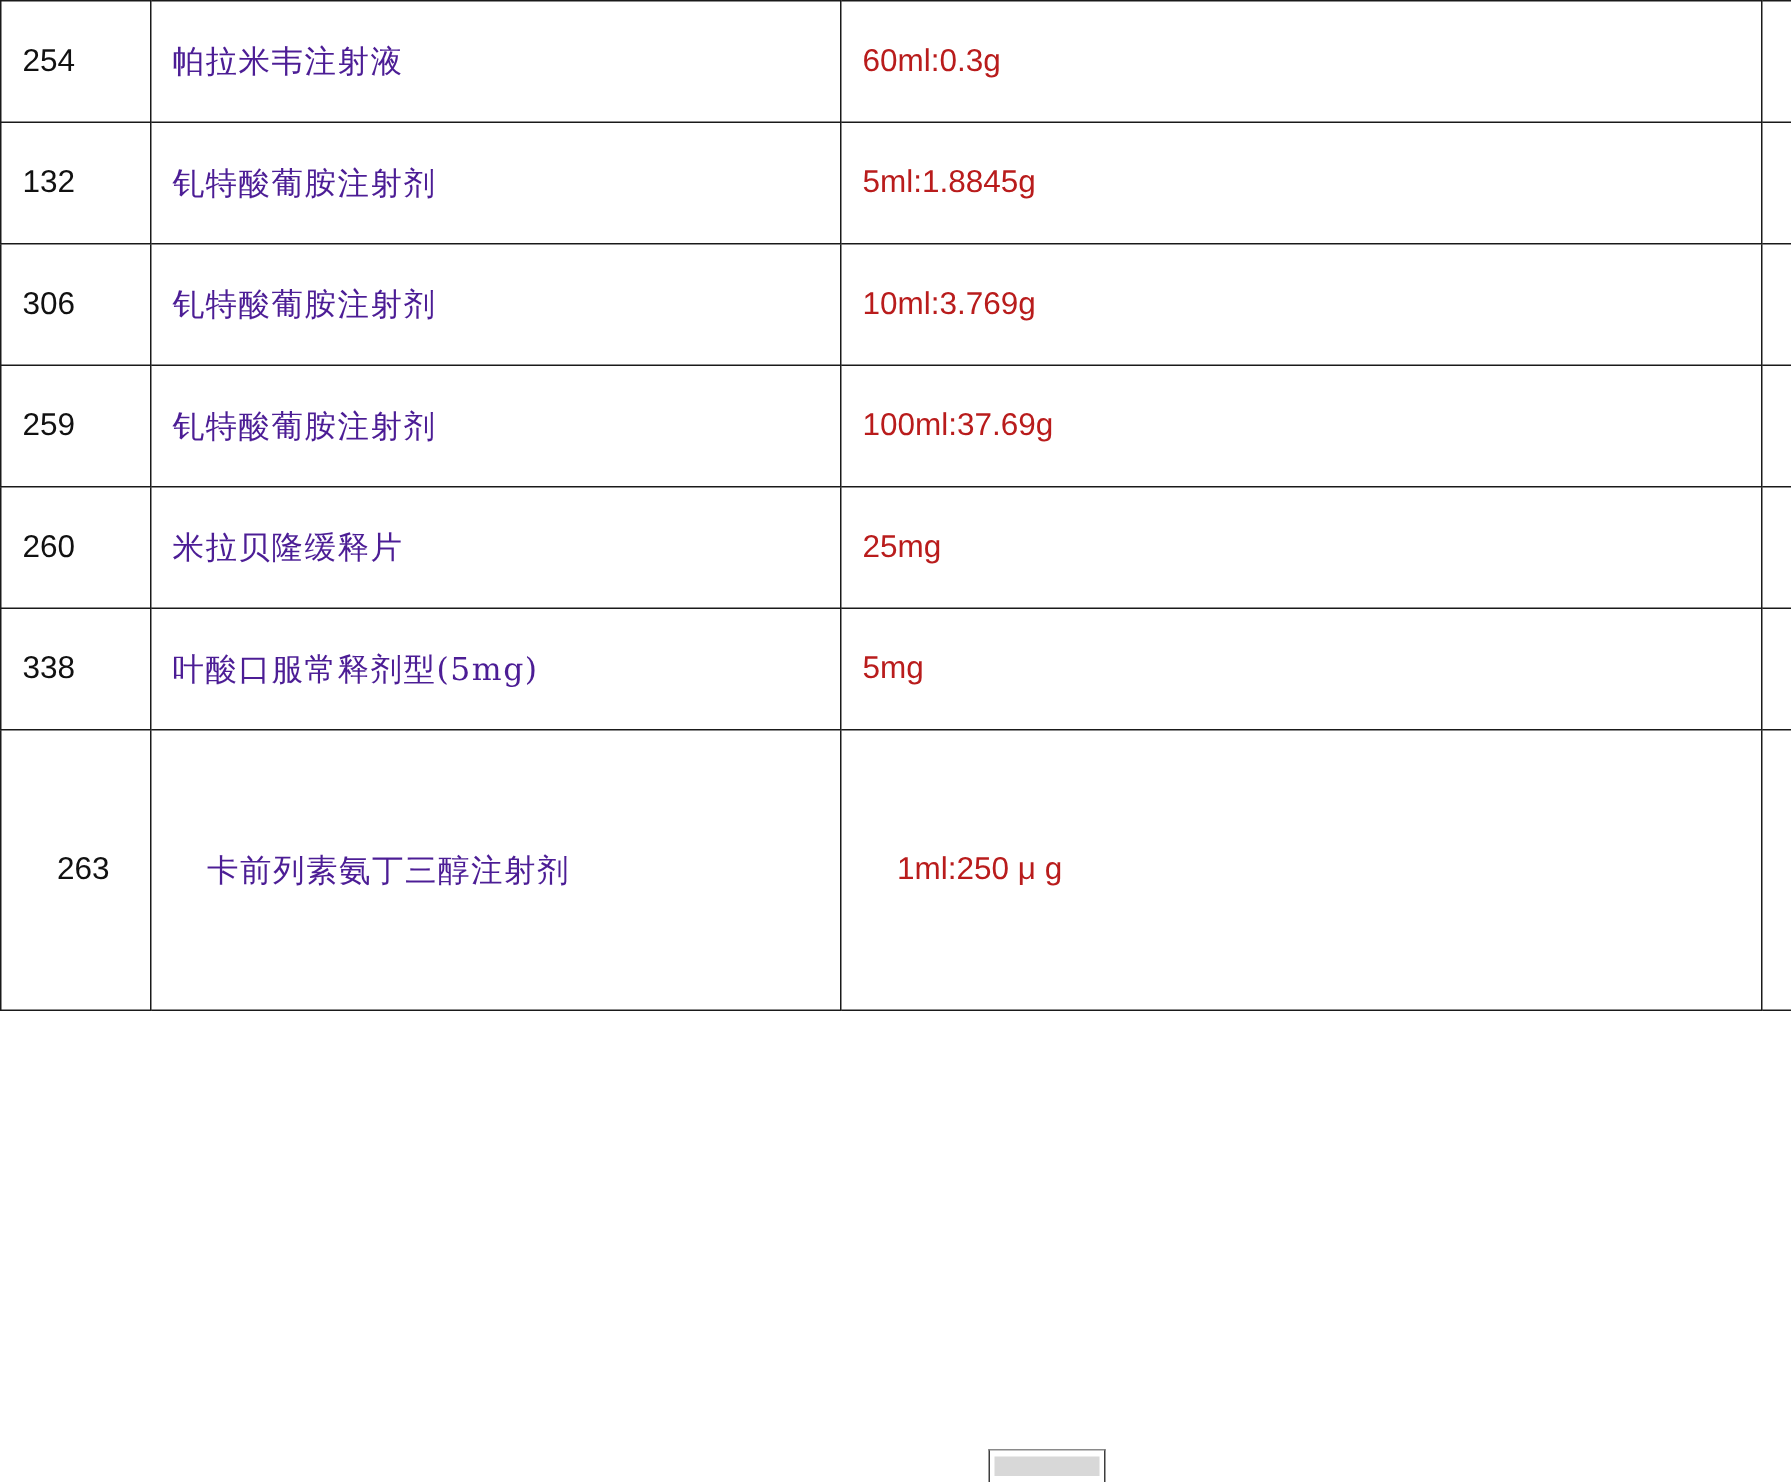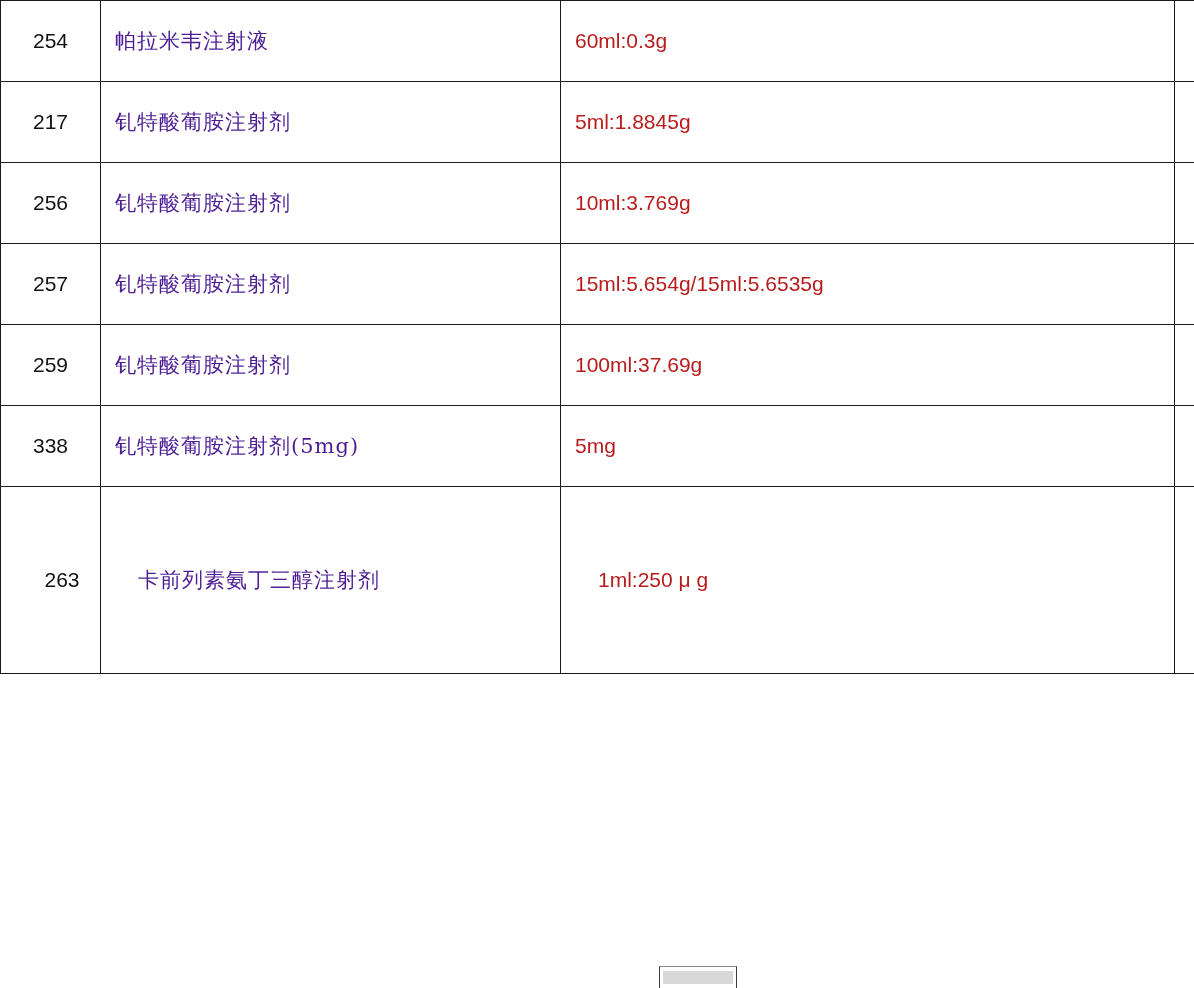--- a/index.html
+++ b/index.html
@@ -34,21 +34,20 @@
     font-size: 21px;
     line-height: 1.35;
   }
   
   col.c-index { width: 100px; }
   col.c-name  { width: 460px; }
   col.c-spec  { width: 614px; }
   col.c-tail  { width: 20px; }
 
   td.idx {
-    text-align: center;
     font-family: "Liberation Sans", sans-serif;
     font-size: 21px;
     color: #111;
   }
   td.name {
     font-family: "DejaVu Serif", "Liberation Serif", serif;
     font-size: 21px;
     letter-spacing: 1px;
     color: #4c1d95;
     padding-left: 22px;
@@ -103,46 +102,46 @@
       <col class="c-tail">
     </colgroup>
     <tbody>
       <tr class="r-normal">
         <td class="idx">254</td>
         <td class="name">帕拉米韦注射液</td>
         <td class="spec">60ml:0.3g</td>
         <td class="tail"></td>
       </tr>
       <tr class="r-normal">
-        <td class="idx">217</td>
+        <td class="idx">132</td>
         <td class="name">钆特酸葡胺注射剂</td>
         <td class="spec">5ml:1.8845g</td>
         <td class="tail"></td>
       </tr>
       <tr class="r-normal">
-        <td class="idx">256</td>
+        <td class="idx">306</td>
         <td class="name">钆特酸葡胺注射剂</td>
         <td class="spec">10ml:3.769g</td>
-        <td class="tail"></td>
-      </tr>
-      <tr class="r-normal">
-        <td class="idx">257</td>
-        <td class="name">钆特酸葡胺注射剂</td>
-        <td class="spec">15ml:5.654g/15ml:5.6535g</td>
         <td class="tail"></td>
       </tr>
       <tr class="r-normal">
         <td class="idx">259</td>
         <td class="name">钆特酸葡胺注射剂</td>
         <td class="spec">100ml:37.69g</td>
         <td class="tail"></td>
       </tr>
       <tr class="r-normal">
+        <td class="idx">260</td>
+        <td class="name">米拉贝隆缓释片</td>
+        <td class="spec">25mg</td>
+        <td class="tail"></td>
+      </tr>
+      <tr class="r-normal">
         <td class="idx">338</td>
-        <td class="name">钆特酸葡胺注射剂(5mg)</td>
+        <td class="name">叶酸口服常释剂型(5mg)</td>
         <td class="spec">5mg</td>
         <td class="tail"></td>
       </tr>
       <tr class="r-tall">
         <td class="idx">263</td>
         <td class="name">卡前列素氨丁三醇注射剂</td>
         <td class="spec">1ml:250 μ g</td>
         <td class="tail"></td>
       </tr>
     </tbody>

